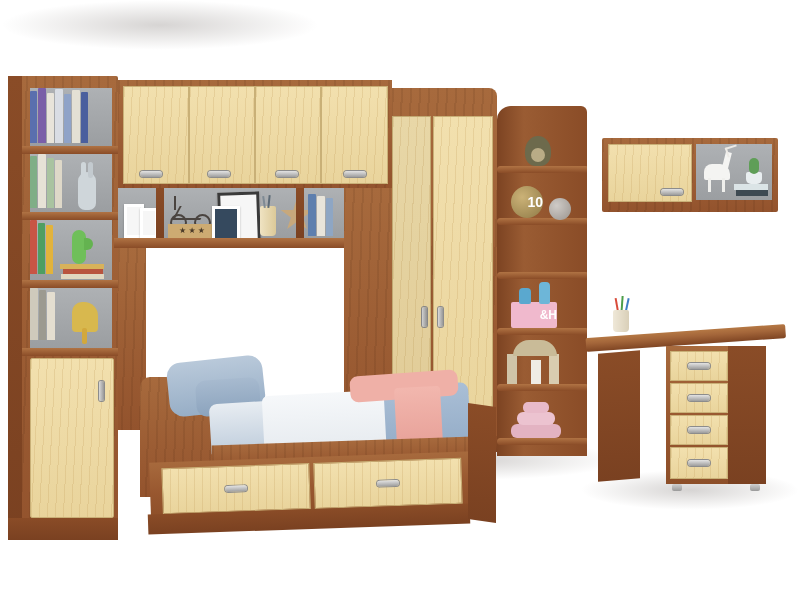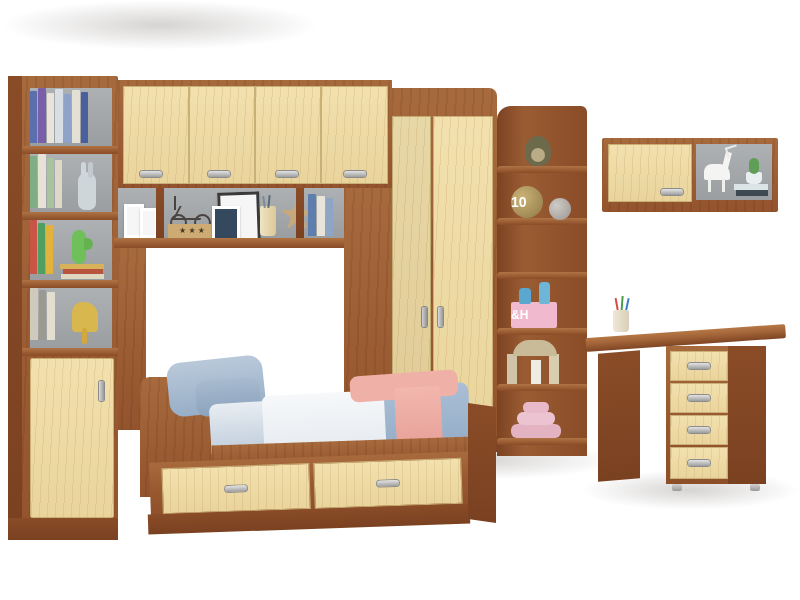--- a/index.html
+++ b/index.html
@@ -19,21 +19,21 @@
   .h-oval{width:22px;height:6px;border-radius:3px;
           background:linear-gradient(180deg,#e3e3e3,#9d9d9d);box-shadow:0 0 0 1px #8c8c8c;}
   .h-vert{width:5px;height:20px;border-radius:2px;
           background:linear-gradient(90deg,#d9d9d9,#989898);box-shadow:0 0 0 1px #8c8c8c;}
   .foot{width:10px;height:7px;background:linear-gradient(180deg,#cfcfcf,#9a9a9a);border-radius:2px;}
   
   .spine{display:inline-block;margin-right:1px;border-radius:1px 1px 0 0;vertical-align:bottom;}
   .shadow{background:radial-gradient(ellipse at center,rgba(70,60,55,.22) 0%,rgba(70,60,55,0) 70%);}
   .framepic{background:#f6f6f6;border:3px solid #fff;box-shadow:0 1px 2px rgba(0,0,0,.25);}
   .framepic.dark{border-color:#3a3a3a;}
-  .txt{font-weight:bold;color:#fff;text-align:left;}
+  .txt{font-weight:bold;color:#fff;text-align:right;}
   .star{clip-path:polygon(50% 0%,61% 35%,98% 35%,68% 57%,79% 91%,50% 70%,21% 91%,32% 57%,2% 35%,39% 35%);}
 </style>
 </head>
 <body>
 
 <div id="scene">
 
   <div class="abs shadow" style="left:0;top:515;width:320px;height:50px;"></div>
   <div class="abs shadow" style="left:330px;top:440px;width:290px;height:40px;"></div>
   <div class="abs shadow" style="left:580px;top:470px;width:220px;height:40px;"></div>

